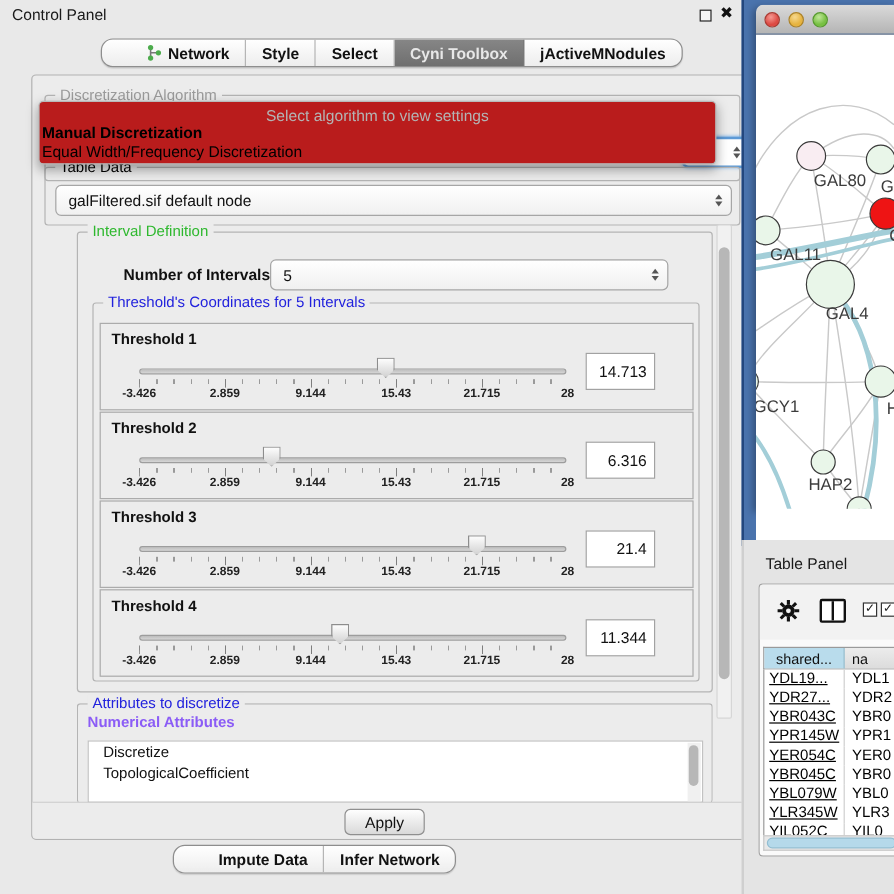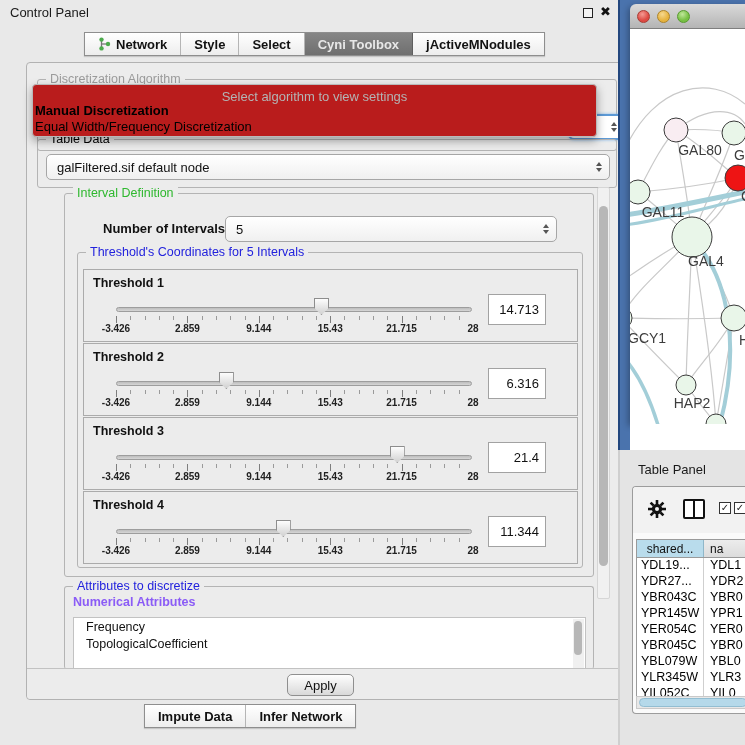--- a/index.html
+++ b/index.html
@@ -6,22 +6,22 @@
   html,body { width:745px; height:745px; overflow:hidden;
     font-family:"Liberation Sans", sans-serif; background:#e9e9e9; }
 
   
   #control-panel { position:absolute; left:0; top:0; width:618px; height:745px; background:#e9e9e9; }
   #cp-titlebar { position:absolute; left:0; top:0; width:618px; height:24px; }
   #cp-title { position:absolute; left:10px; top:5px; font-size:13px; color:#1a1a1a; }
   #float-icon { position:absolute; left:583px; top:8px; width:10px; height:10px; border:1.6px solid #222; background:#f4f4f4; }
   #close-icon { position:absolute; left:600px; top:4px; font-size:13px; font-weight:bold; color:#111; font-family:"DejaVu Sans",sans-serif; }
 
-  .seg-bar { position:absolute; display:flex; height:24px; border:1px solid #8e8e8e; border-radius:0; overflow:hidden;
-    background:linear-gradient(#ffffff,#ededed); box-shadow:0 1px 1px rgba(0,0,0,.15); }
+  .seg-bar { position:absolute; display:flex; height:24px; border:1px solid #8e8e8e; border-radius:10px; overflow:hidden;
+    background:linear-gradient(#ffffff,#ededed); box-shadow:0 1px 1px rgba(0,0,0,.15);padding-left:24px; }
   .seg { display:flex; align-items:center; gap:5px; padding:0 13px; font-size:13px; font-weight:bold; color:#111;
     border-right:1px solid #b5b5b5; cursor:default; white-space:nowrap; }
   .seg:last-child { border-right:none; }
   .seg.sel { background:linear-gradient(#868686,#6f6f6f); color:#e8e8e8; border-right:1px solid #5f5f5f; }
   #top-tabs { left:84px; top:32px; }
   #bottom-tabs { left:144px; top:704px; }
 
   #content-panel { position:absolute; left:26px; top:62px; width:602px; height:638px;
     background:#ececec; border:1px solid #b2b2b2; border-radius:4px; }
 
@@ -121,21 +121,21 @@
     font-size:10px; line-height:10px; text-align:center; color:#222; font-family:"DejaVu Sans",sans-serif; }
   #chk1 { left:86px; } #chk2 { left:101px; }
 
   #tp-table { position:absolute; left:3px; top:52px; width:112px; }
   .tp-hrow { display:flex; height:19px; border:1px solid #9a9a9a; border-right:none; }
   .tp-hcell { font-size:12px; color:#111; display:flex; align-items:center; overflow:hidden; white-space:nowrap; }
   .tp-hcell.c1 { width:67px; background:#b9dcec; border-right:1px solid #8fb7c9; justify-content:center; }
   .tp-hcell.c2 { flex:1; background:linear-gradient(#ececec,#dcdcdc); padding-left:6px; }
   .tp-row { display:flex; height:16px; }
   .tp-cell { font-size:12.5px; color:#000; white-space:nowrap; overflow:hidden; }
-  .tp-cell.c1 { width:67px; padding-left:4px; border-right:1px solid #cfcfcf; }
+  .tp-cell.c1 { width:67px; padding-left:4px; border-right:1px solid #cfcfcf;text-decoration:underline; }
   .tp-cell.c2 { flex:1; padding-left:6px; }
   #tp-rows { height:138px; overflow:hidden; background:#fff; border-left:1px solid #9a9a9a; }
   #tp-hscroll { position:absolute; left:3px; top:209px; width:112px; height:13px; background:#e8e8e8; border:1px solid #c9c9c9; border-right:none; }
   #tp-hscroll .thumb { position:absolute; left:2px; top:1px; width:108px; height:9px; background:#b5d9ea; border:1px solid #93bed2; border-radius:5px; }
 
   svg text { font-family:"Liberation Sans",sans-serif; }
 </style>
 </head>
 <body>
 
@@ -281,21 +281,21 @@
         <div class="thumb"></div>
       </div>
 
     <div id="attr-group" class="group">
       <span class="gtitle">Attributes to discretize</span>
       <span id="attr-subtitle">Numerical Attributes</span>
       <div id="attr-list">
         <div id="attr-vscroll">
             <div class="thumb"></div>
           </div>
-      <div class="attr-item">Frequency</div>
+      <div class="attr-item">Discretize</div>
           <div class="attr-item">TopologicalCoefficient</div>
         </div>
     </div>
 
     <div id="bottom-bar">
       <div id="apply-button">Apply</div>
     </div>
   </div>
 
   <div id="bottom-tabs" class="seg-bar">

